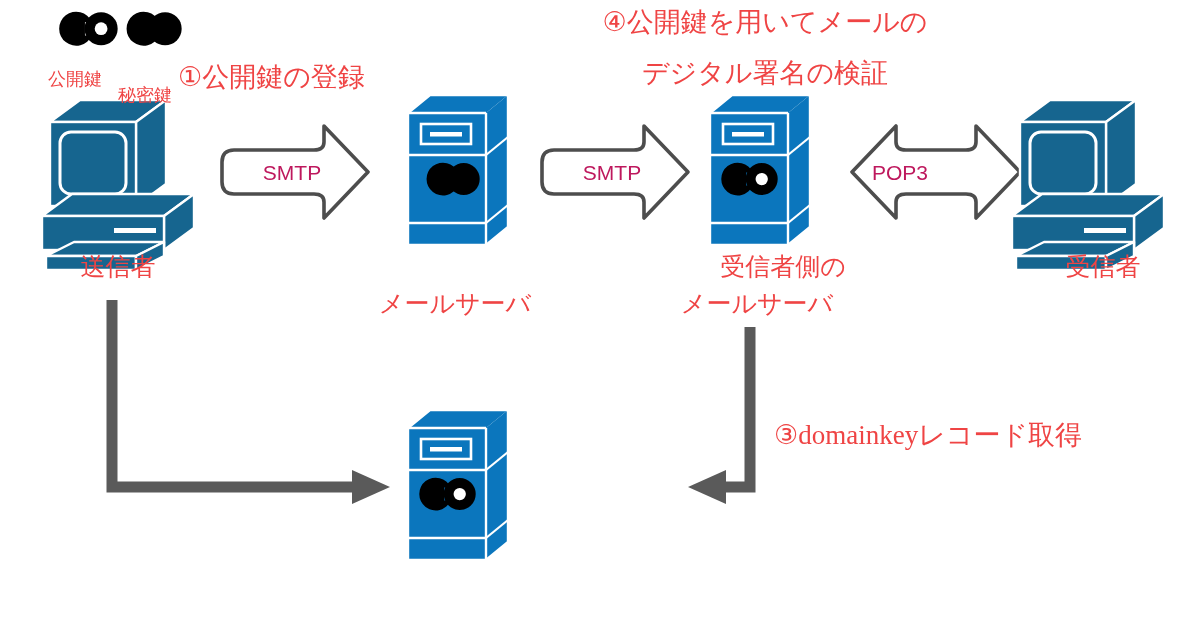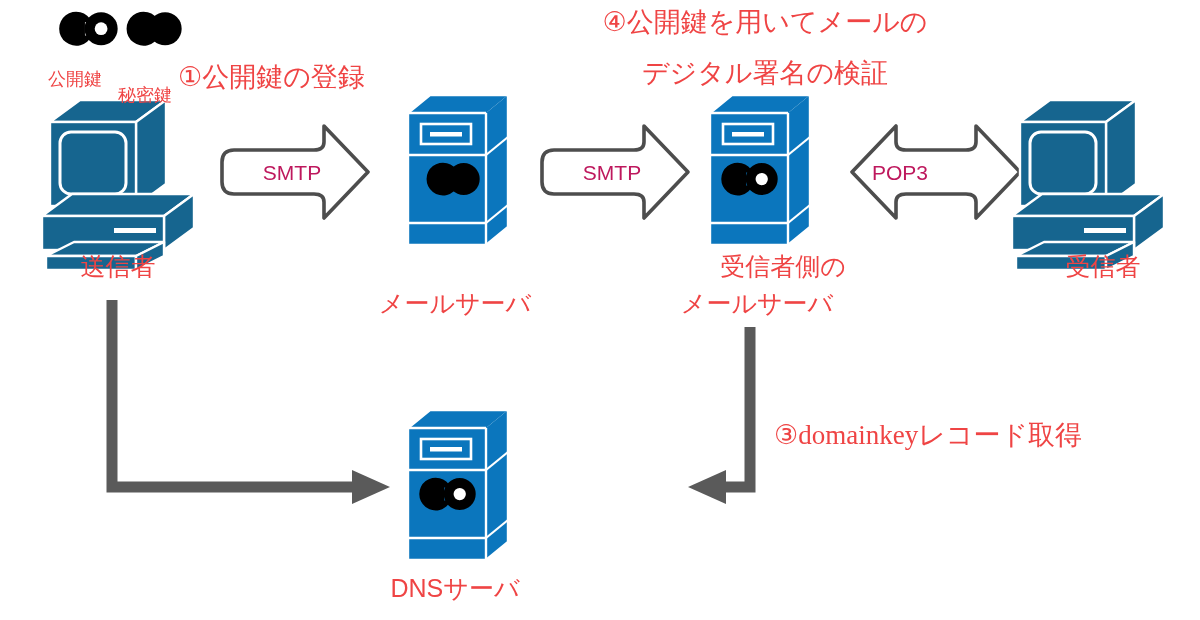--- a/index.html
+++ b/index.html
@@ -224,15 +224,14 @@
 
   <div class="lbl lbl-node center-x" style="left:455px; top:287px;">メールサーバ</div>
 
   <div class="lbl lbl-node center-x" style="left:783px; top:250px;">受信者側の</div>
   <div class="lbl lbl-node center-x" style="left:757px; top:287px;">メールサーバ</div>
 
   <div class="lbl lbl-node center-x" style="left:1103px; top:250px;">受信者</div>
 
   <div class="lbl lbl-step center-x" style="left:928px; top:418px;font-family:Liberation Serif, serif;">③domainkeyレコード取得</div>
 
-  <div class="lbl lbl-node center-x" style="left:455px; top:572px;">DNSサーバ</div>
 
 </div>
 
 </body></html>

